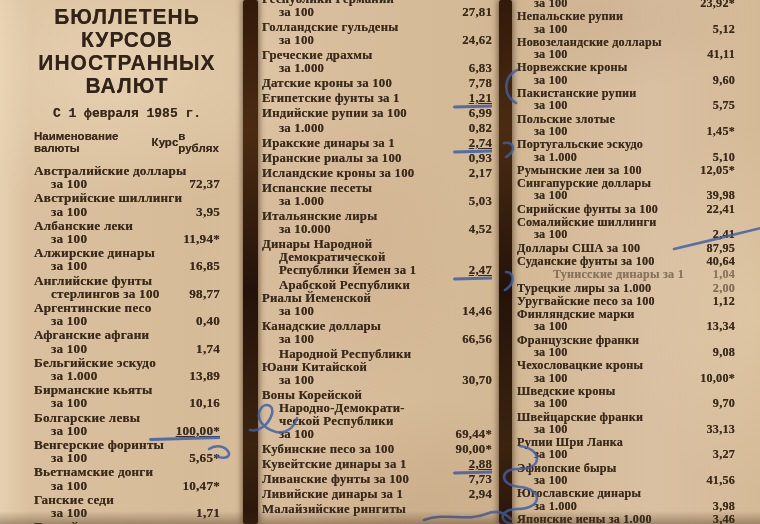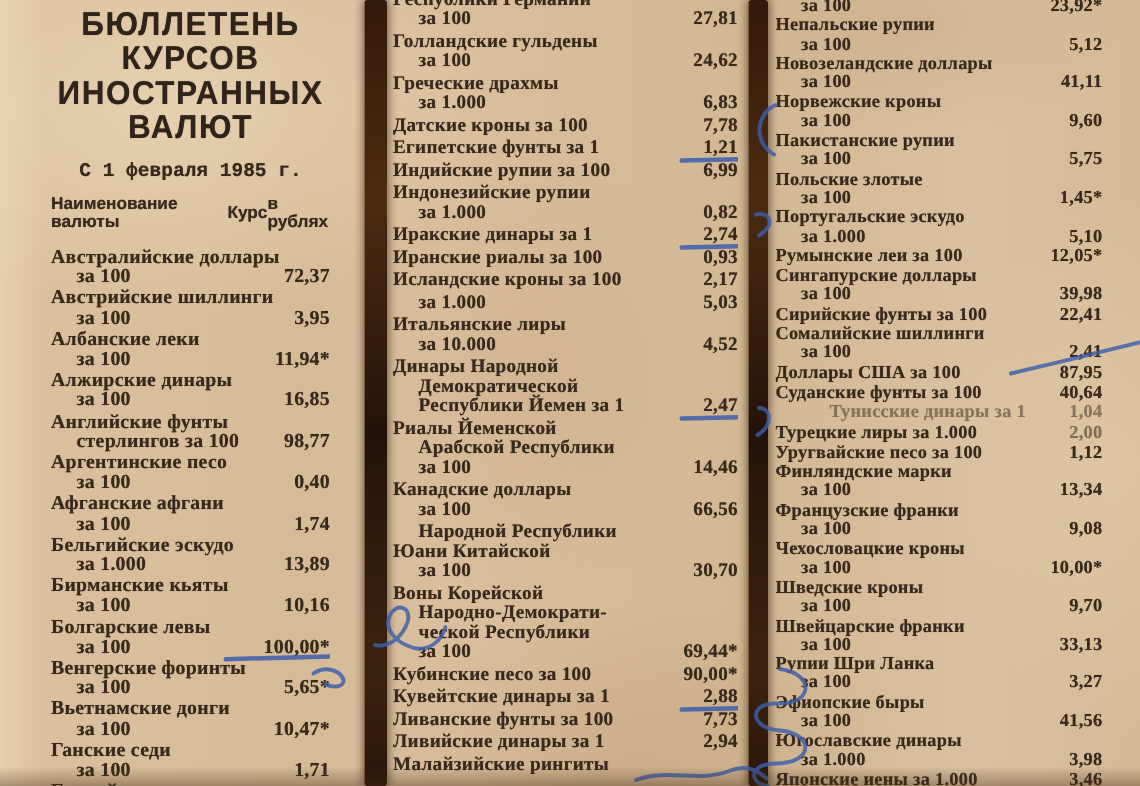--- a/index.html
+++ b/index.html
@@ -48,21 +48,21 @@
   #col2 .line { line-height:13px; font-size:12.8px; }
   #col3 .line { line-height:12.3px; font-size:12.2px; }
   #col2 .entry { margin-bottom:2px; }
   #col2 .entry:first-child .line:first-child { margin-top:-7px; }
   #col3 .entry:first-child { margin-top:-3px; }
   #col3 .entry:first-child .vrow { padding-left:17px; }
   .cont { padding-left:17px; }
   .vrow { display:flex; justify-content:space-between; align-items:baseline; }
   .faded { opacity:.5; filter:blur(.4px);padding-left:36px; }
   .value-faded { opacity:.55; filter:blur(.3px); }
-  .pen-underline { position:relative; }
+  .pen-underline { position:relative;text-decoration:underline; }
   .pen-underline::after {
     content:""; position:absolute; left:-16px; right:-8px; bottom:-3px; height:2.6px;
     background:rgba(57,94,170,.85); border-radius:3px; transform:rotate(-1.5deg);
   }
   .pen-underline.long::after { left:-27px; right:-2px; }
   #pen-overlay { position:absolute; left:0; top:0; z-index:5; pointer-events:none; }
 </style>
 </head>
 <body>
 
@@ -221,21 +221,20 @@
             <span class="value pen-underline">1,21</span>
           </div>
         </div>
         <div class="entry">
           <div class="line vrow">
             <span class="qty">Индийские рупии за 100</span>
             <span class="value">6,99</span>
           </div>
         </div>
         <div class="entry">
-          <div class="line name">Индонезийские рупии</div>
           <div class="line vrow cont">
             <span class="qty">за 1.000</span>
             <span class="value">0,82</span>
           </div>
         </div>
         <div class="entry">
           <div class="line vrow">
             <span class="qty">Иракские динары за 1</span>
             <span class="value pen-underline">2,74</span>
           </div>
@@ -246,20 +245,21 @@
             <span class="value">0,93</span>
           </div>
         </div>
         <div class="entry">
           <div class="line vrow">
             <span class="qty">Исландские кроны за 100</span>
             <span class="value">2,17</span>
           </div>
         </div>
         <div class="entry">
+          <div class="line name">Испанские песеты</div>
           <div class="line vrow cont">
             <span class="qty">за 1.000</span>
             <span class="value">5,03</span>
           </div>
         </div>
         <div class="entry">
           <div class="line name">Итальянские лиры</div>
           <div class="line vrow cont">
             <span class="qty">за 10.000</span>
             <span class="value">4,52</span>
@@ -267,22 +267,22 @@
         </div>
         <div class="entry">
           <div class="line name">Динары Народной</div>
           <div class="line name cont">Демократической</div>
           <div class="line vrow cont">
             <span class="qty">Республики Йемен за 1</span>
             <span class="value pen-underline">2,47</span>
           </div>
         </div>
         <div class="entry">
+          <div class="line name cont">Арабской Республики</div>
           <div class="line name">Риалы Йеменской</div>
-          <div class="line name cont">Арабской Республики</div>
           <div class="line vrow cont">
             <span class="qty">за 100</span>
             <span class="value">14,46</span>
           </div>
         </div>
         <div class="entry">
           <div class="line name">Канадские доллары</div>
           <div class="line vrow cont">
             <span class="qty">за 100</span>
             <span class="value">66,56</span>

